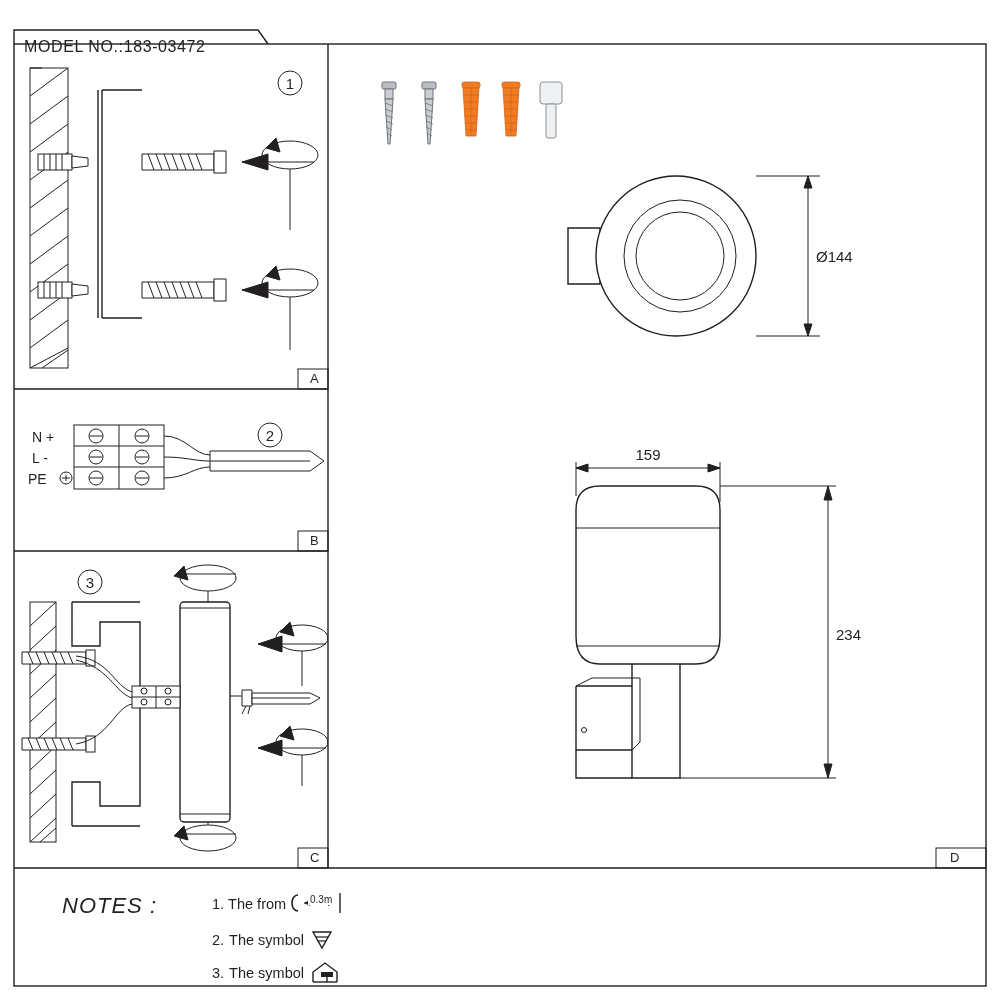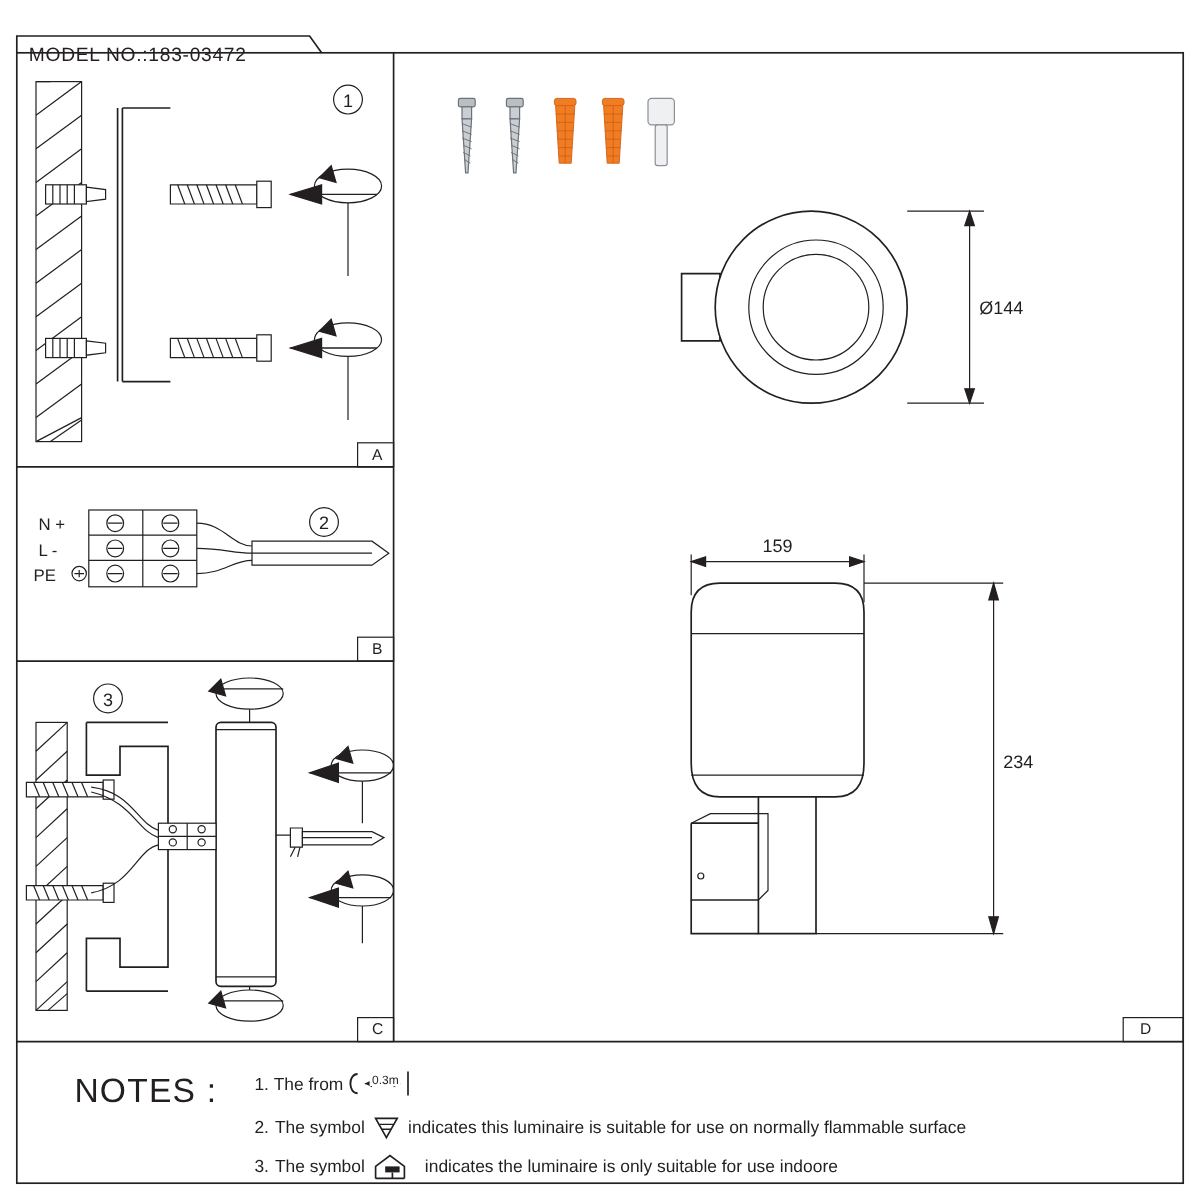--- a/index.html
+++ b/index.html
@@ -34,22 +34,23 @@
     letter-spacing: 0.6px;
     color: #231f20;
   }
   .panel-tag {
     font-size: 13px;
     color: #231f20;
   }
   .notes-title {
     left: 62px;
     top: 893px;
-    font-size: 28px;
+    font-size: 22px;
     letter-spacing: 1px;
+    font-style: italic;
   }
   .note-line {
     font-size: 14.5px;
     color: #231f20;
   }
   .dim-text {
     font-size: 15px;
     fill: #231f20;
   }
   .terminal-label {
@@ -471,30 +472,28 @@
   <div class="abs" style="left:212px;top:928px;display:flex;align-items:center;gap:5px">
     <span class="note-line">2.</span>
     <span class="note-line">The symbol</span>
     <span style="display:inline-block;width:26px;height:24px">
       <svg width="26" height="24">
         <path d="M4,4 L22,4 L13,20 Z" stroke="#231f20" fill="none" stroke-width="1.4"></path>
         <line x1="7" y1="9" x2="19" y2="9" stroke="#231f20" stroke-width="1.2"></line>
         <line x1="9" y1="13" x2="17" y2="13" stroke="#231f20" stroke-width="1.2"></line>
       </svg>
     </span>
-    <span class="note-line">indicates this luminaire is suitable for use on normally flammable surface</span>
   </div>
 
   <div class="abs" style="left:212px;top:960px;display:flex;align-items:center;gap:5px">
     <span class="note-line">3.</span>
     <span class="note-line">The symbol</span>
     <span style="display:inline-block;width:40px;height:26px">
       <svg width="40" height="26">
         <path d="M4,22 L4,12 L16,3 L28,12 L28,22" stroke="#231f20" fill="none" stroke-width="1.4"></path>
         <line x1="4" y1="22" x2="28" y2="22" stroke="#231f20" stroke-width="1.4"></line>
         <rect x="12" y="12" width="12" height="5" fill="#231f20"></rect>
         <line x1="18" y1="17" x2="18" y2="22" stroke="#231f20" stroke-width="1.4"></line>
       </svg>
     </span>
-    <span class="note-line">indicates the luminaire is only suitable for use indoore</span>
   </div>
 
 </div>
 
 </body></html>

